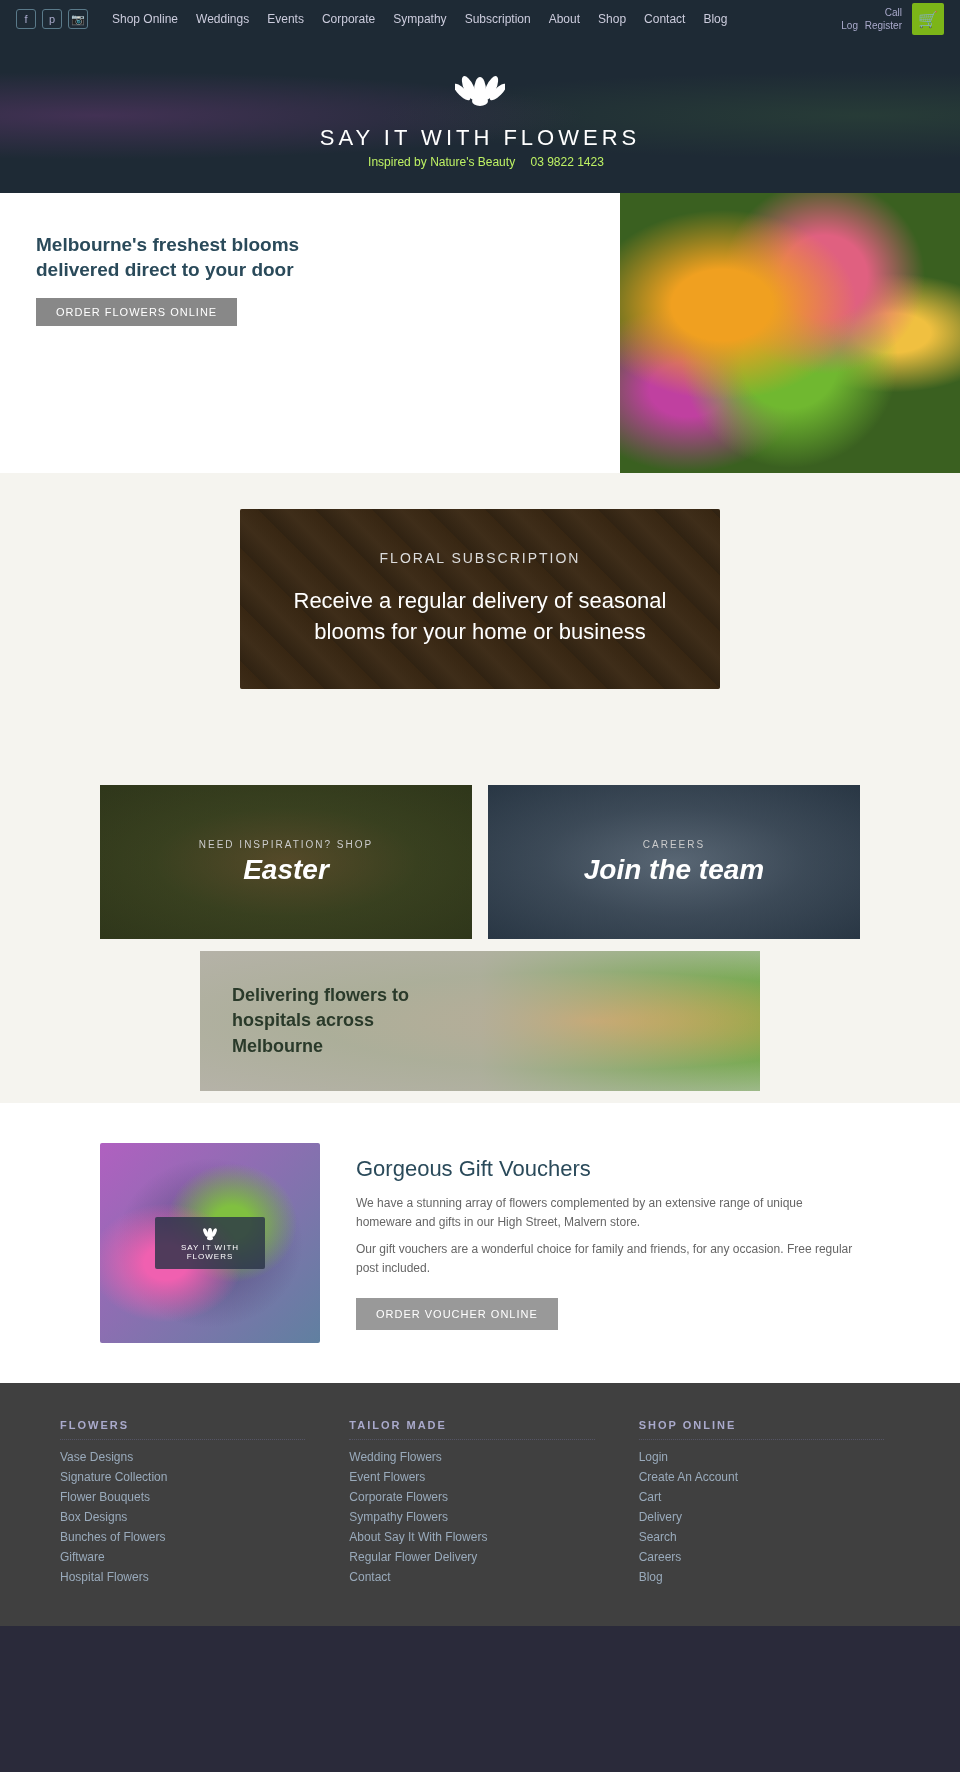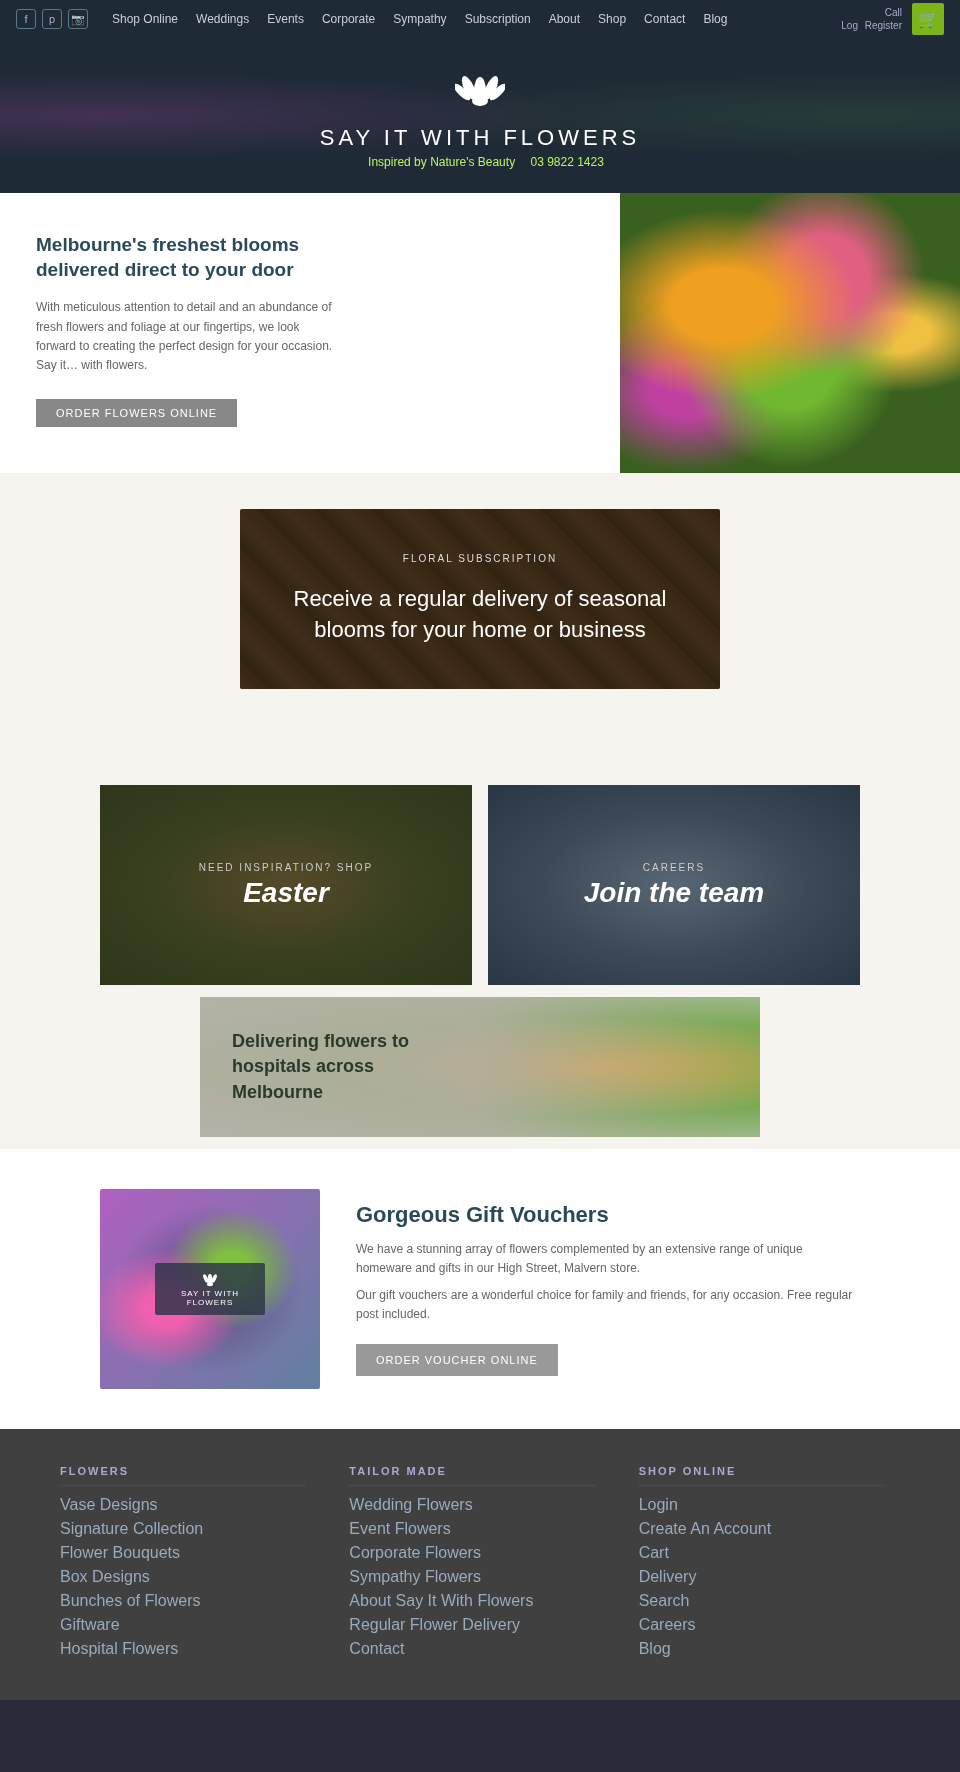--- a/index.html
+++ b/index.html
@@ -116,35 +116,35 @@
     }
     .sub-bg {
       height: 180px;
       background: 
         linear-gradient(rgba(40,30,20,0.55), rgba(40,30,20,0.55)),
         repeating-linear-gradient(45deg, #5a4020 0px, #4a3010 20px, #3a2810 20px, #5a4020 40px);
       display: flex; flex-direction: column; align-items: center; justify-content: center;
       text-align: center; padding: 20px;
     }
     .sub-label {
-      color: #ddd; font-size: 10px; letter-spacing: 2px; text-transform: uppercase; margin-bottom: 20px;
+      color: #ddd; font-size: 14px; letter-spacing: 2px; text-transform: uppercase; margin-bottom: 20px;
     }
     .sub-title {
       color: white; font-size: 22px; font-weight: 300; line-height: 1.4; max-width: 400px;
     }
 
     
     .spacer-section { height: 60px; background: #f5f4ef; }
 
     
     .two-cards {
       display: flex; gap: 16px; padding: 0 100px; margin-bottom: 0;
     }
     .card {
-      flex: 1; height: 200px; position: relative; overflow: hidden; cursor: pointer;
+      flex: 1; height: 154px; position: relative; overflow: hidden; cursor: pointer;
     }
     .card-bg-easter {
       background: 
         linear-gradient(rgba(30,40,30,0.4), rgba(30,40,30,0.4)),
         radial-gradient(ellipse at 50% 50%, #7a6030 0%, #4a5020 50%, #3a4018 100%);
       width: 100%; height: 100%;
       display: flex; flex-direction: column; align-items: center; justify-content: center;
     }
     .card-bg-careers {
       background: 
@@ -191,41 +191,41 @@
         radial-gradient(ellipse at 60% 40%, #80c040 10%, transparent 35%),
         radial-gradient(ellipse at 50% 50%, rgba(40,40,80,0.5) 0%, transparent 60%),
         linear-gradient(135deg, #b060c0, #6080a0);
     }
     .gift-logo-overlay {
       position: absolute; top: 50%; left: 50%; transform: translate(-50%, -50%);
       background: rgba(40,50,70,0.8); padding: 8px 12px; text-align: center; border-radius: 2px;
     }
     .gift-logo-text { color: white; font-size: 8px; letter-spacing: 1px; }
     .gift-text { flex: 1; }
-    .gift-title { color: #2a4a5a; font-size: 22px; margin-bottom: 12px; font-weight: bold; }
+    .gift-title { color: #2a4a5a; font-size: 22px; margin-bottom: 12px; font-weight: normal; }
     .gift-desc { color: #666; font-size: 12px; line-height: 1.6; margin-bottom: 8px; }
     .voucher-btn {
       background: #999; color: white; border: none; padding: 10px 20px;
       font-size: 11px; text-transform: uppercase; letter-spacing: 1px; cursor: pointer;
       margin-top: 12px; display: inline-block;
     }
 
     
     .footer {
       background: #404040; padding: 36px 60px; display: flex; gap: 12px;
     }
     .footer-col { flex: 1; padding: 0 16px; }
     .footer-col:first-child { padding-left: 0; }
     .footer-heading {
       color: #aac; font-size: 11px; font-weight: bold; letter-spacing: 2px;
       text-transform: uppercase; margin-bottom: 10px; padding-bottom: 8px;
       border-bottom: 1px dotted #556;
     }
     .footer-link {
-      display: block; color: #99aabb; font-size: 16px; margin-bottom: 6px;
+      display: block; color: #99aabb; font-size: 12px; margin-bottom: 6px;
       text-decoration: none; cursor: pointer;
     }
   </style>
 </head>
 <body>
 
 <nav class="top-nav">
   <div class="social-icons">
     <div class="social-icon">f</div>
     <div class="social-icon">p</div>
@@ -274,21 +274,20 @@
       <span>03 9822 1423</span>
     </p>
   </div>
 </header>
 
 <main class="main-content">
 
   <section class="hero-banner">
     <div class="hero-text">
       <h2 class="hero-title">Melbourne's freshest blooms delivered direct to your door</h2>
-      <p class="hero-description">With meticulous attention to detail and an abundance of fresh flowers and foliage at our fingertips, we look forward to creating the perfect design for your occasion. Say it… with flowers.</p>
       <button class="order-btn">ORDER FLOWERS ONLINE</button>
     </div>
     <div class="hero-image">
       <div class="flower-img-placeholder"></div>
     </div>
   </section>
 
   <div style="display:flex; justify-content:center; margin: 20px 0;">
     <div class="subscription-banner">
       <div class="sub-bg">

